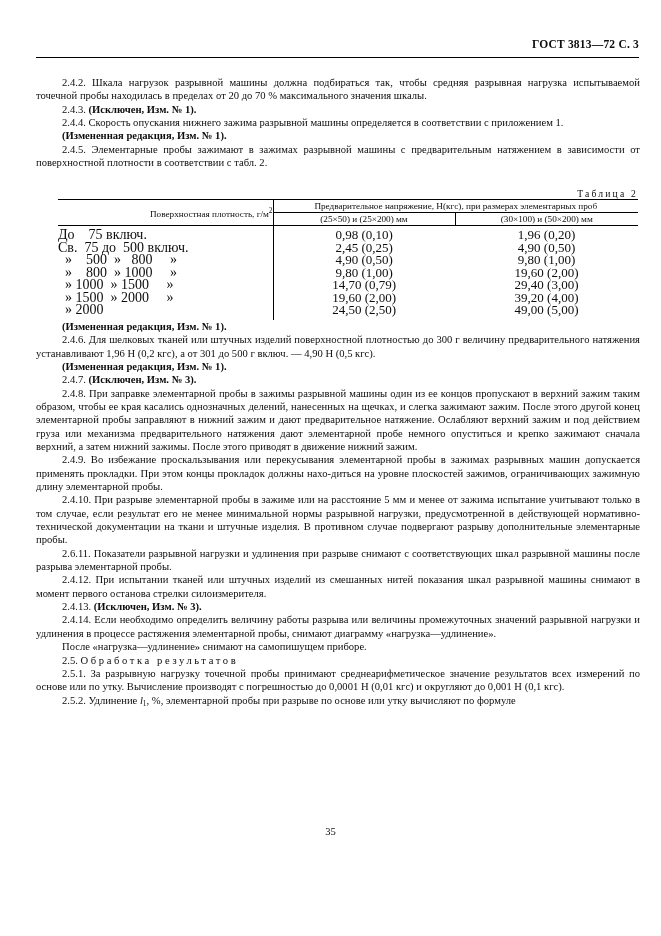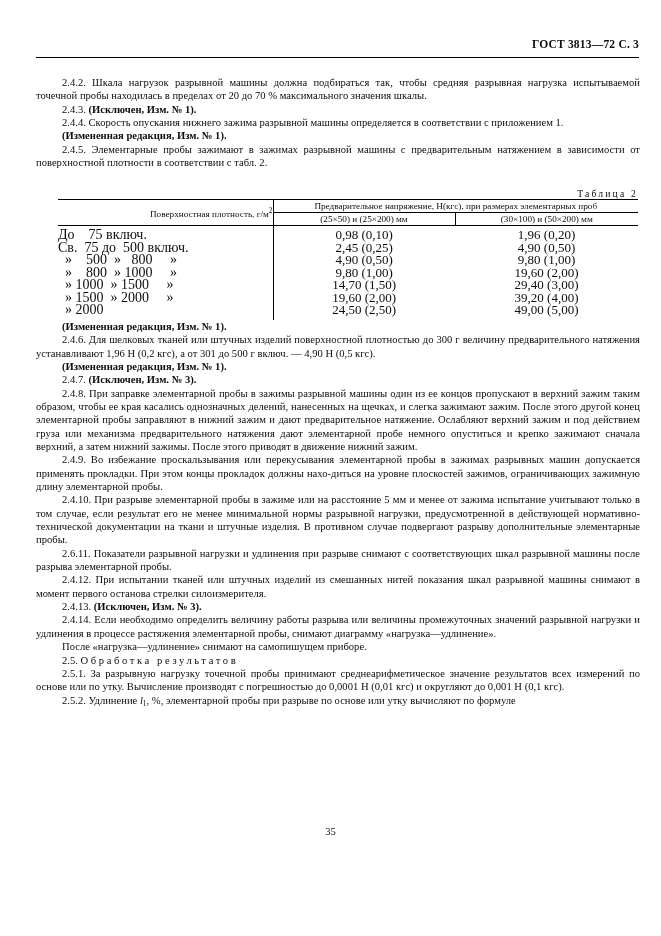--- a/index.html
+++ b/index.html
@@ -193,21 +193,21 @@
             <td class="body-val">4,90 (0,50)</td>
             <td class="body-val">9,80 (1,00)</td>
           </tr>
           <tr>
             <td class="body-label bd-right">  »    800  » 1000     »</td>
             <td class="body-val">9,80 (1,00)</td>
             <td class="body-val">19,60 (2,00)</td>
           </tr>
           <tr>
             <td class="body-label bd-right">  » 1000  » 1500     »</td>
-            <td class="body-val">14,70 (1,50)</td>
+            <td class="body-val">14,70 (0,79)</td>
             <td class="body-val">29,40 (3,00)</td>
           </tr>
           <tr>
             <td class="body-label bd-right">  » 1500  » 2000     »</td>
             <td class="body-val">19,60 (2,00)</td>
             <td class="body-val">39,20 (4,00)</td>
           </tr>
           <tr class="last-body">
             <td class="body-label bd-right">  » 2000</td>
             <td class="body-val">24,50 (2,50)</td>

